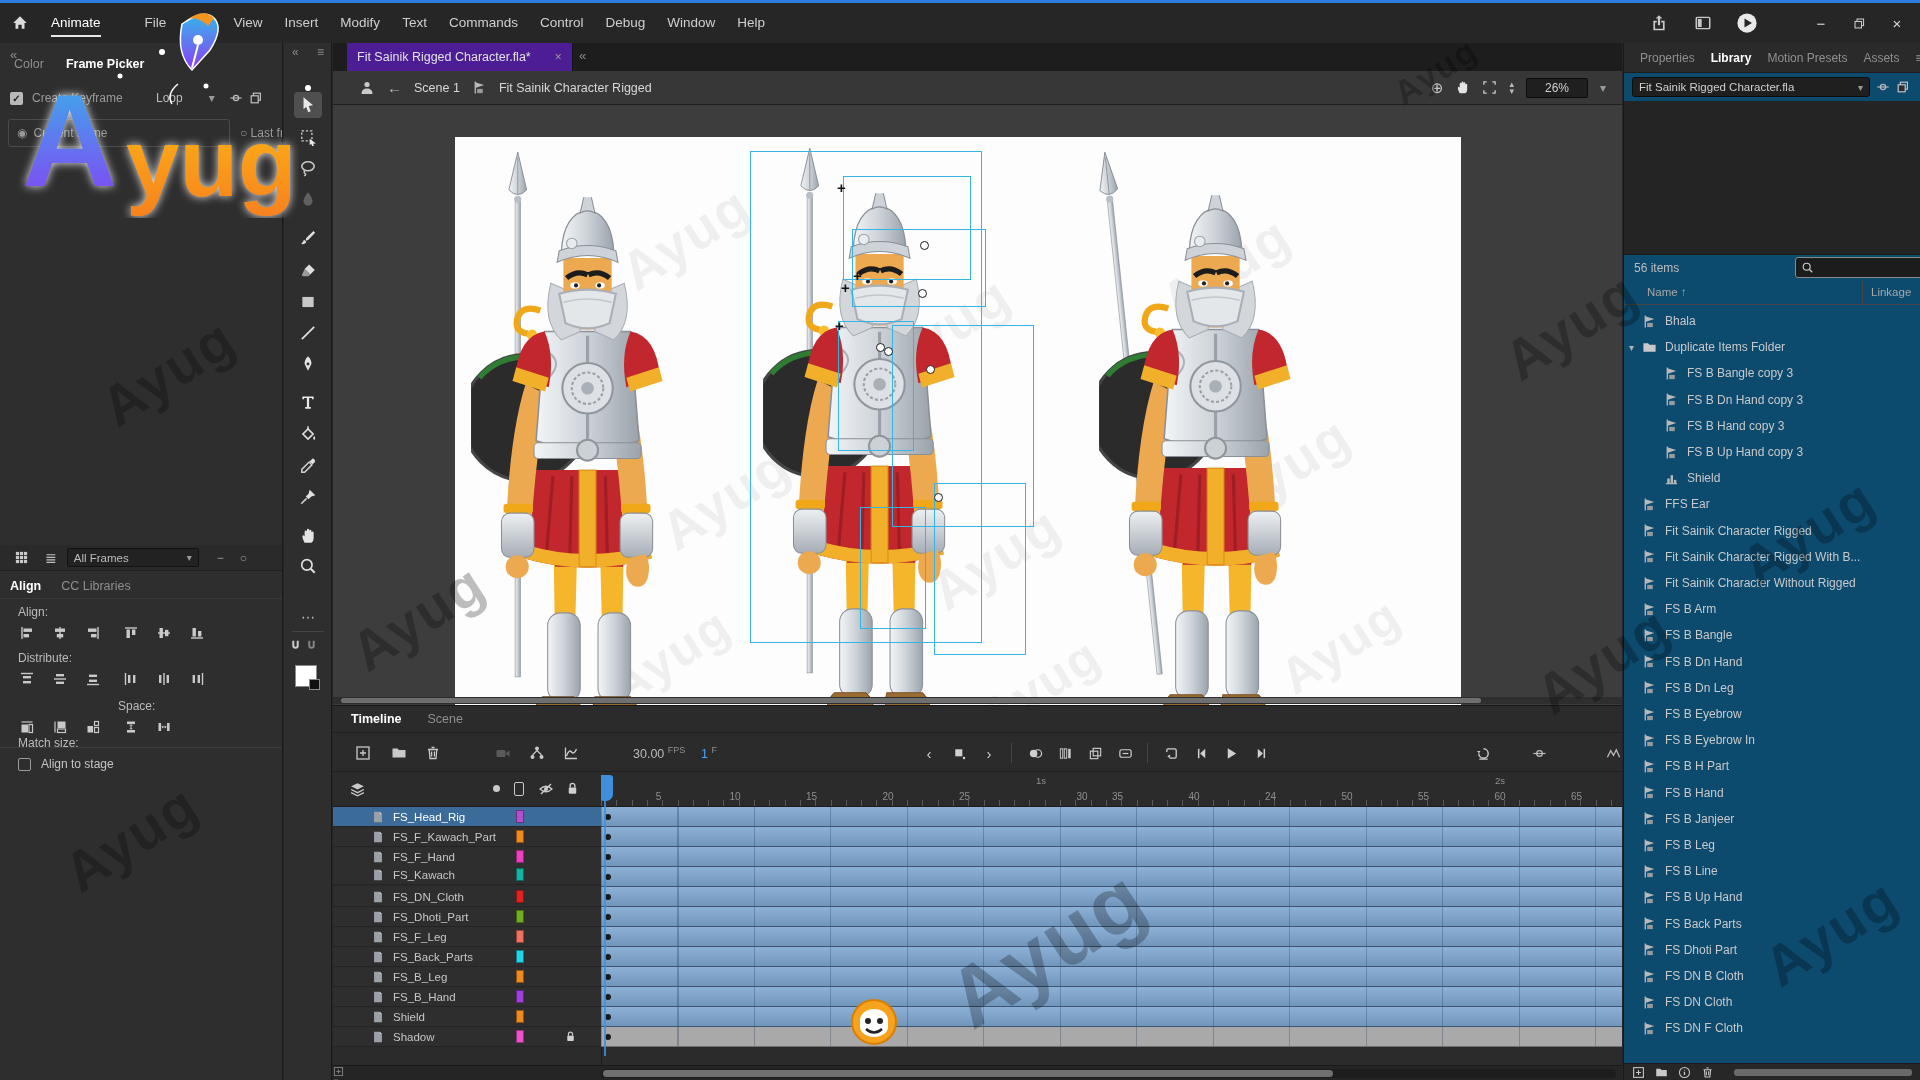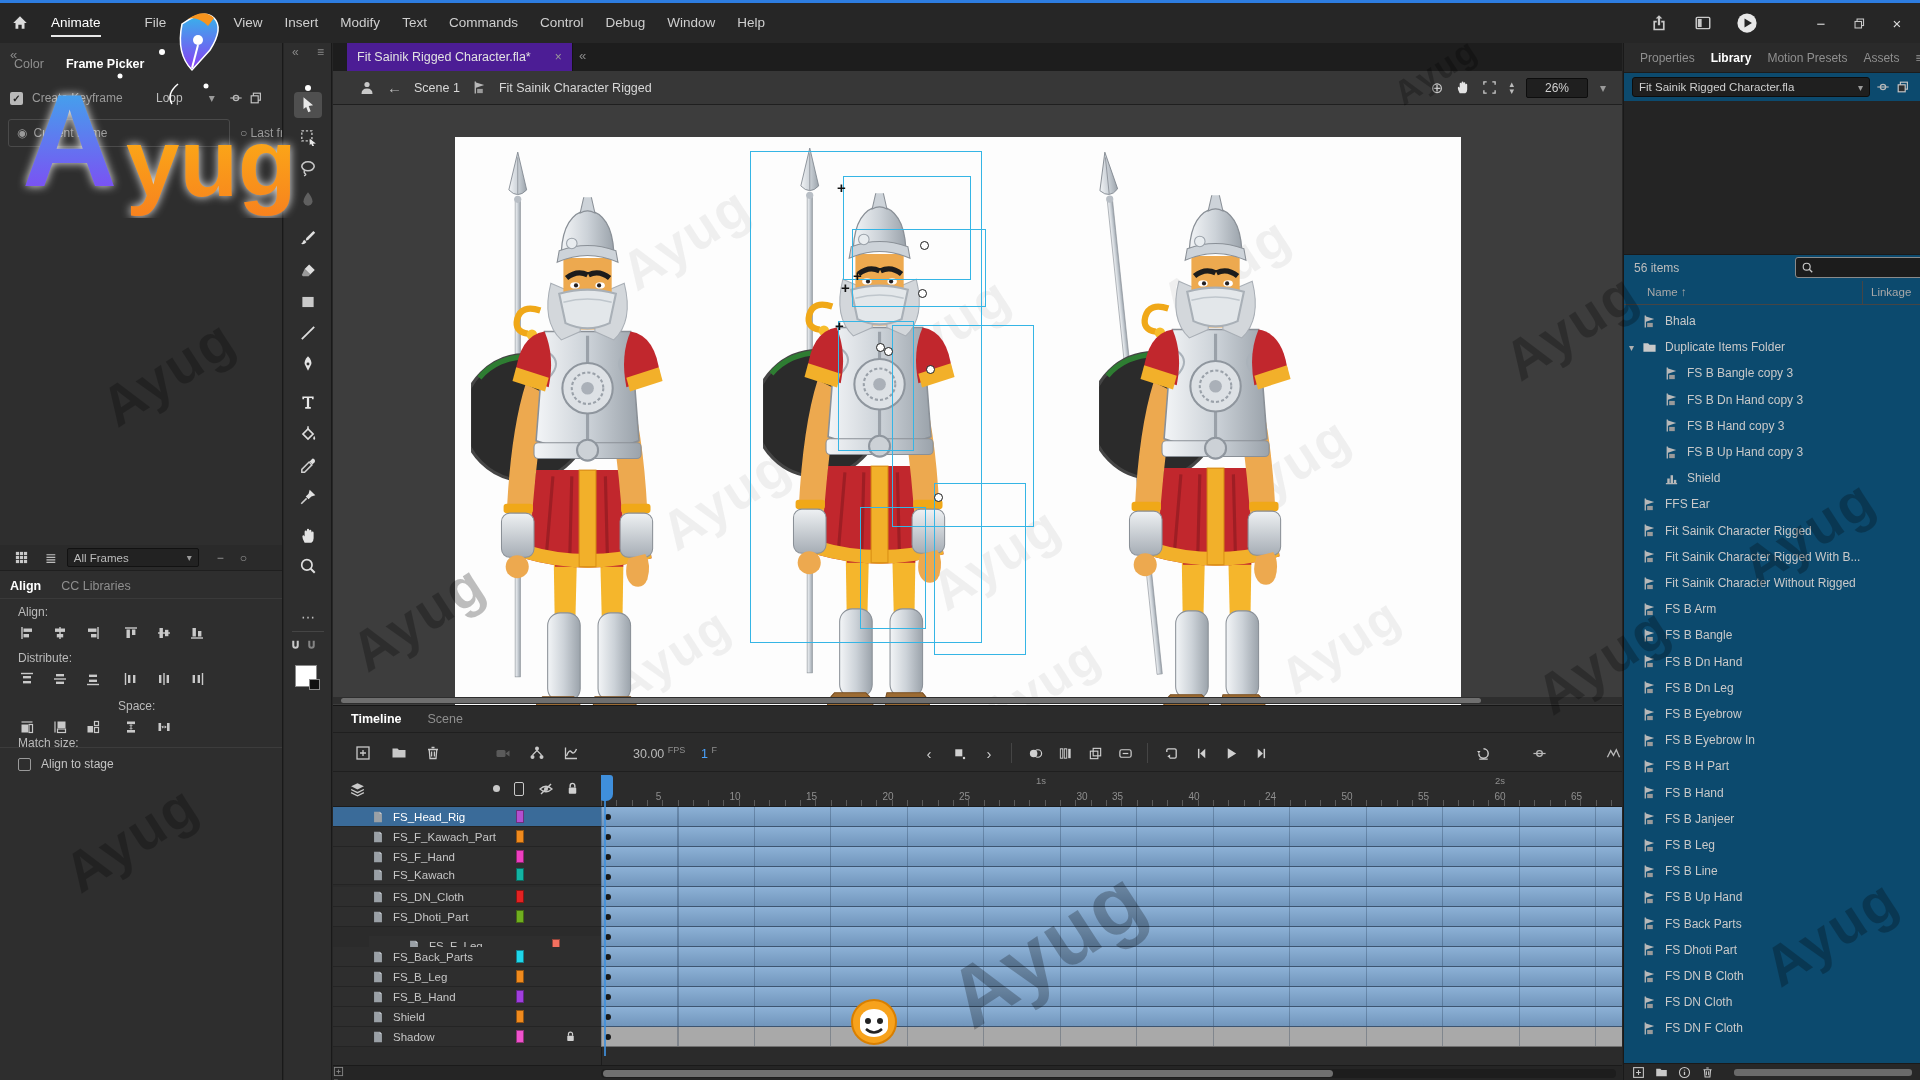--- a/index.html
+++ b/index.html
@@ -913,21 +913,21 @@
         <div class="lrow" style="top: 201px;">
           <span style="margin-left: 38px;">
             <svg viewBox="0 0 16 16" width="14" height="14" xmlns="http://www.w3.org/2000/svg">
               <path d="M3.5 2 H10 L12.5 4.5 V14 H3.5Z" fill="#9aa0a6"></path>
               <path d="M10 2 V4.5 H12.5Z" fill="#c9ced4"></path>
             </svg>
           </span>
           <span class="nm">FS_Dhoti_Part</span>
           <span class="chip" style="background: rgb(111, 174, 31);"></span>
         </div>
-        <div class="lrow" style="top: 230px; margin-left: 36px;">
+        <div class="lrow" style="top: 221px;">
           <span style="margin-left: 38px;">
             <svg viewBox="0 0 16 16" width="14" height="14" xmlns="http://www.w3.org/2000/svg">
               <path d="M3.5 2 H10 L12.5 4.5 V14 H3.5Z" fill="#9aa0a6"></path>
               <path d="M10 2 V4.5 H12.5Z" fill="#c9ced4"></path>
             </svg>
           </span>
           <span class="nm">FS_F_Leg</span>
           <span class="chip" style="background: rgb(242, 112, 95);"></span>
         </div>
         <div class="lrow" style="top: 241px;">

